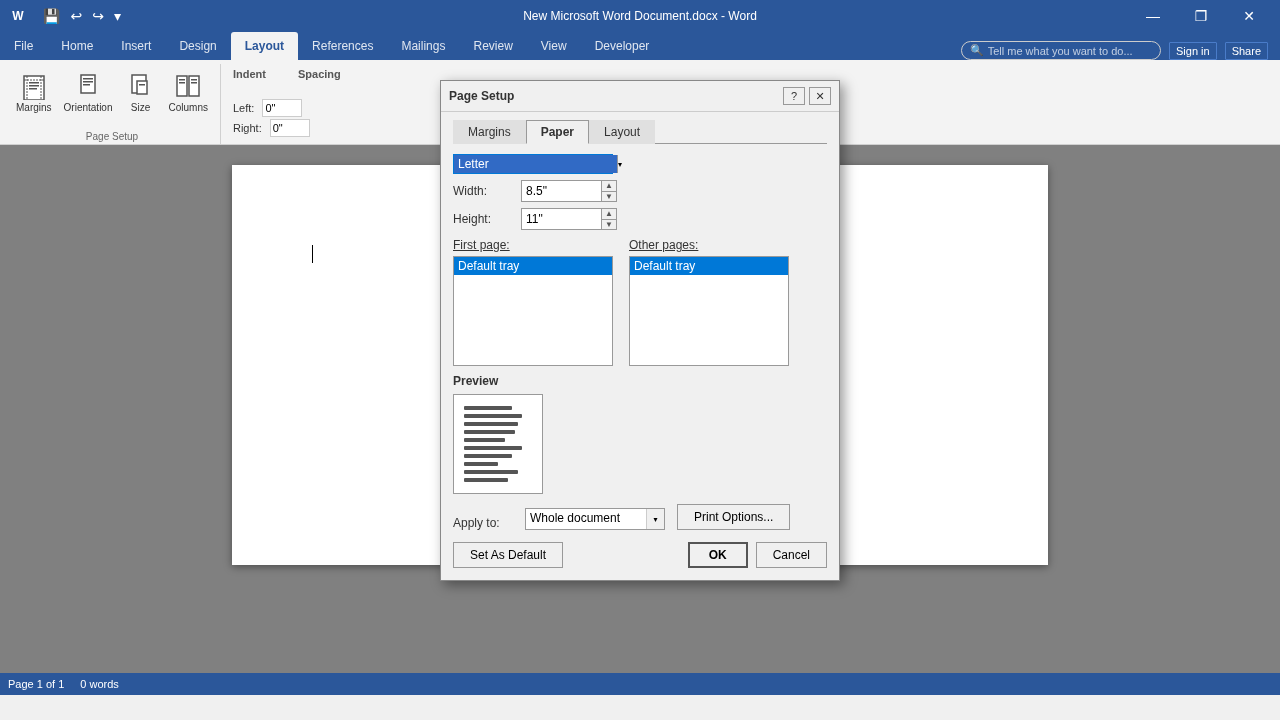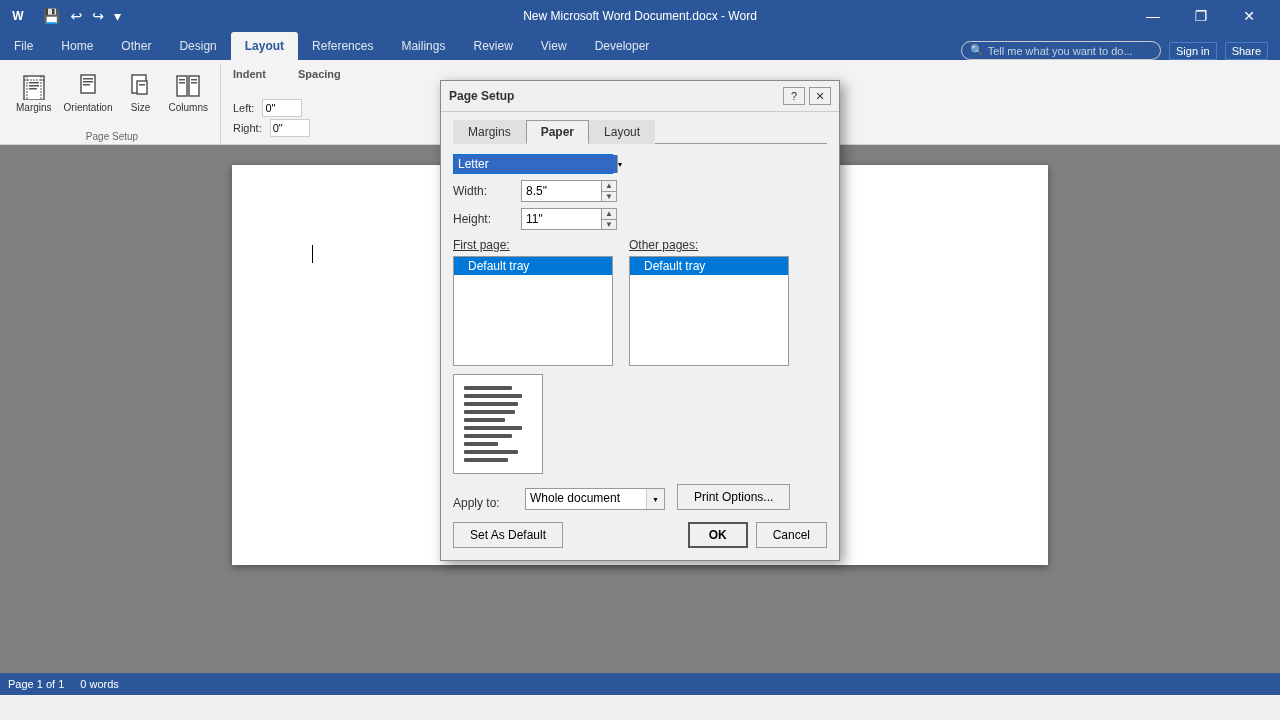--- a/index.html
+++ b/index.html
@@ -318,21 +318,21 @@
     
     .listbox {
       border: 1px solid #999;
       background: white;
       width: 160px;
       height: 110px;
       overflow-y: auto;
       font-size: 12px;
     }
     .listbox-item {
-      padding: 2px 14px;
+      padding: 2px 4px;
       cursor: pointer;
     }
     .listbox-item.selected {
       background: #0078d7;
       color: white;
     }
 
     
     .select-combo {
       display: flex;
@@ -520,21 +520,21 @@
     <button class="title-bar-btn">—</button>
     <button class="title-bar-btn">❐</button>
     <button class="title-bar-btn close">✕</button>
   </div>
 </div>
 
 <div class="ribbon">
   <div class="ribbon-tabs">
     <div class="ribbon-tab">File</div>
     <div class="ribbon-tab">Home</div>
-    <div class="ribbon-tab">Other</div>
+    <div class="ribbon-tab">Insert</div>
     <div class="ribbon-tab">Design</div>
     <div class="ribbon-tab active">Layout</div>
     <div class="ribbon-tab">References</div>
     <div class="ribbon-tab">Mailings</div>
     <div class="ribbon-tab">Review</div>
     <div class="ribbon-tab">View</div>
     <div class="ribbon-tab">Developer</div>
     <div class="ribbon-right-area">
       <div class="search-box">
         <span>🔍</span>
@@ -689,20 +689,21 @@
           <div class="col">
             <div class="col-label">Other pages:</div>
             <div class="listbox">
               <div class="listbox-item selected">Default tray</div>
             </div>
           </div>
         </div>
       </div>
 
       <div class="preview-section">
+        <div class="form-section-label">Preview</div>
         <div class="preview-box">
           <div class="preview-line" style="width:70%"></div>
           <div class="preview-line" style="width:85%"></div>
           <div class="preview-line" style="width:80%"></div>
           <div class="preview-line" style="width:75%"></div>
           <div class="preview-line" style="width:60%"></div>
           <div class="preview-line" style="width:85%"></div>
           <div class="preview-line" style="width:70%"></div>
           <div class="preview-line" style="width:50%"></div>
           <div class="preview-line" style="width:80%"></div>

